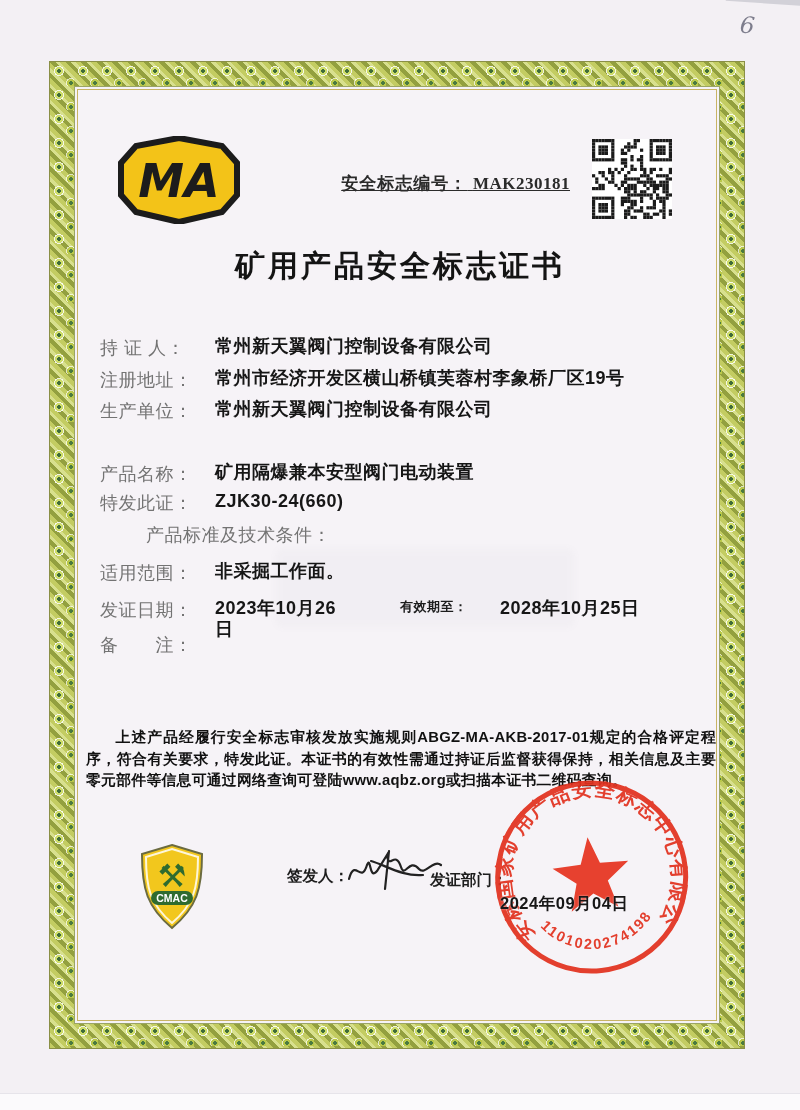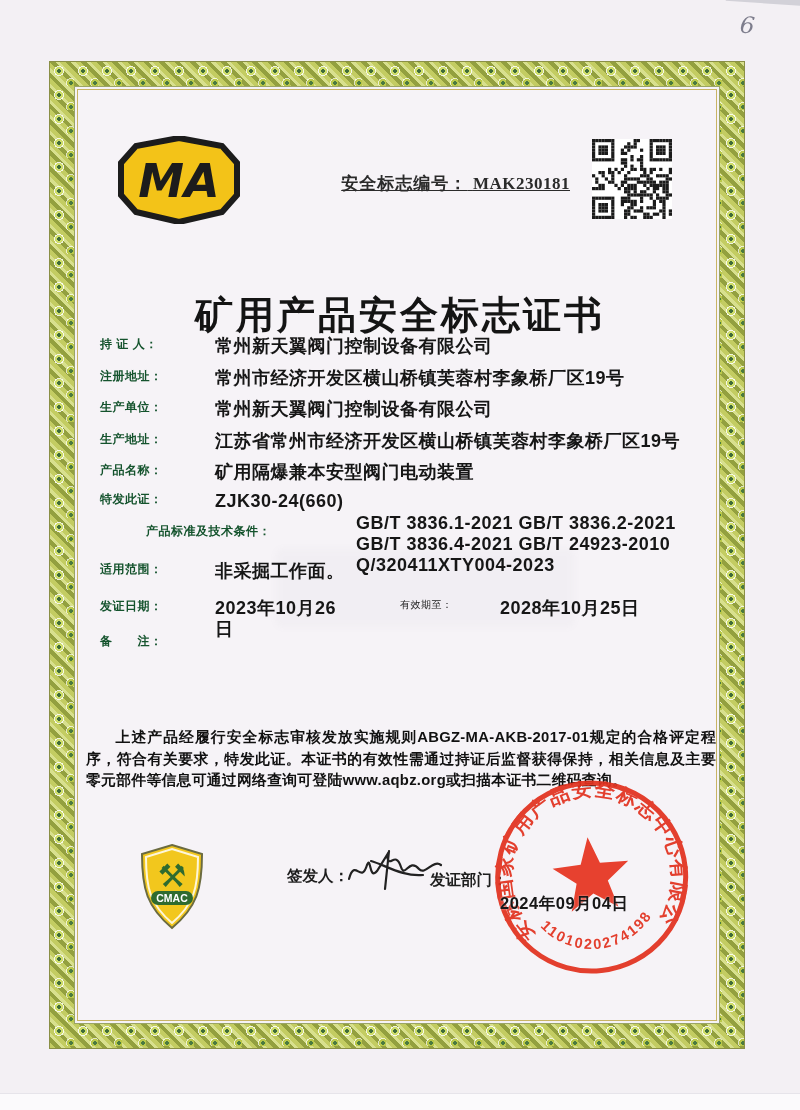--- a/index.html
+++ b/index.html
@@ -31,30 +31,30 @@
 
   
   .ma-logo{position:absolute;left:118px;top:136px;width:122px;height:88px;}
   .cert-no{position:absolute;left:250px;top:172px;width:320px;text-align:right;
     font-size:17px;color:#2b2b2b;font-weight:600;letter-spacing:1px;text-decoration:underline;}
   .cert-no b{font-weight:600;font-family:"Liberation Serif","DejaVu Serif",serif;letter-spacing:.5px;}
   .qr{position:absolute;left:592px;top:139px;width:80px;height:80px;background:#fff;}
 
   .doc-title{
     position:absolute;left:0;right:0;top:246px;text-align:center;
-    font-size:38px;font-weight:bold;color:#141414;letter-spacing:3px;margin-top:44px;
+    font-size:30px;font-weight:bold;color:#141414;letter-spacing:3px;
   }
 
   
   .frow{position:absolute;left:100px;display:flex;align-items:flex-start;width:610px;}
-  .frow .lbl{width:115px;flex:none;font-size:12px;font-weight:bold;color:#14532d;letter-spacing:.5px;}
+  .frow .lbl{width:115px;flex:none;font-size:18px;font-weight:normal;color:#737373;letter-spacing:.5px;}
   .frow .val{font-size:18px;font-weight:bold;color:#161616;letter-spacing:.5px;line-height:21px;}
   .frow.std .lbl{width:210px;margin-left:46px;}
   .frow.std .lbl{padding-top:10px;}
-  .frow .lbl2{width:100px;flex:none;font-size:10px;font-weight:normal;color:#1d1d1d;margin-left:55px;letter-spacing:.5px;}
+  .frow .lbl2{width:100px;flex:none;font-size:13px;font-weight:bold;color:#1d1d1d;margin-left:55px;letter-spacing:.5px;}
 
   
   .statement{
     position:absolute;left:86px;top:727px;width:630px;
     font-size:14.8px;font-weight:bold;color:#111;line-height:21.5px;
     text-align:justify;text-indent:2em;letter-spacing:.3px;
   }
 
   
   .cmac{position:absolute;left:138px;top:843px;width:68px;height:88px;}
@@ -388,35 +388,30 @@
     <span class="val">常州新天翼阀门控制设备有限公司</span>
   </div>
   <div class="frow" style="top:368px">
     <span class="lbl">注册地址：</span>
     <span class="val">常州市经济开发区横山桥镇芙蓉村李象桥厂区19号</span>
   </div>
   <div class="frow" style="top:399px">
     <span class="lbl">生产单位：</span>
     <span class="val">常州新天翼阀门控制设备有限公司</span>
   </div>
-  <div class="frow" style="top:431px">
-    <span class="lbl">生产地址：</span>
-    <span class="val">江苏省常州市经济开发区横山桥镇芙蓉村李象桥厂区19号</span>
-  </div>
   <div class="frow" style="top:462px">
     <span class="lbl">产品名称：</span>
     <span class="val">矿用隔爆兼本安型阀门电动装置</span>
   </div>
   <div class="frow" style="top:491px">
     <span class="lbl">特发此证：</span>
     <span class="val">ZJK30-24(660)</span>
   </div>
   <div class="frow std" style="top:513px">
     <span class="lbl">产品标准及技术条件：</span>
-    <span class="val" style="width:395px">GB/T 3836.1-2021 GB/T 3836.2-2021 GB/T 3836.4-2021 GB/T 24923-2010 Q/320411XTY004-2023</span>
   </div>
   <div class="frow" style="top:561px">
     <span class="lbl">适用范围：</span>
     <span class="val">非采掘工作面。</span>
   </div>
   <div class="frow" style="top:598px">
     <span class="lbl">发证日期：</span>
     <span class="val" style="width:130px">2023年10月26日</span>
     <span class="lbl2">有效期至：</span>
     <span class="val">2028年10月25日</span>

